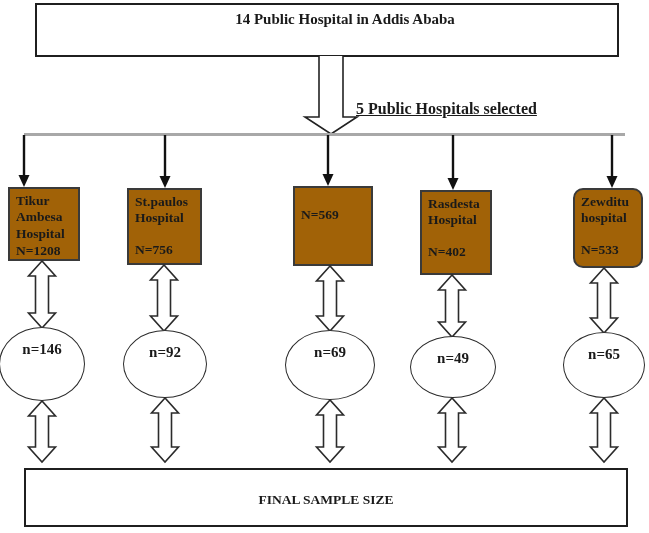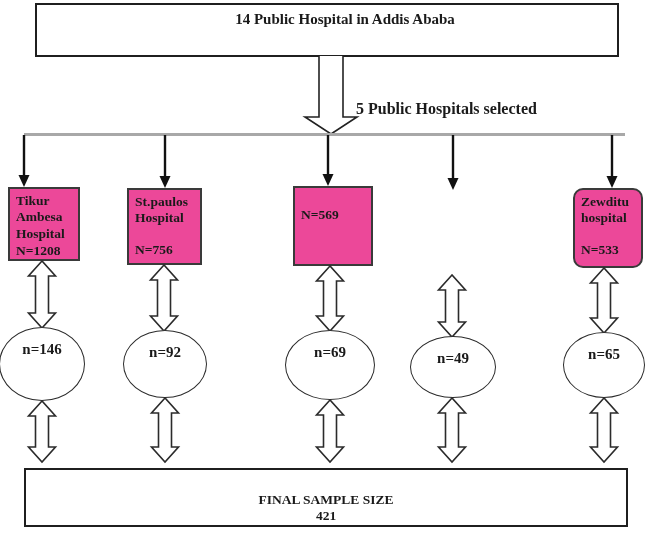--- a/index.html
+++ b/index.html
@@ -7,27 +7,27 @@
     position:relative;width:649px;height:533px;background:#ffffff;
     font-family:"Liberation Serif", serif;color:#1a1a1a;overflow:hidden;
   }
   .abs{position:absolute;}
   .top-box{
     left:35px;top:3px;width:584px;height:54px;
     border:2px solid #1f1f1f;box-sizing:border-box;text-align:center;
   }
   .top-box .title{font-weight:bold;font-size:15px;padding-top:6px;padding-left:36px;}
   .select-label{
-    left:356px;top:100px;font-weight:bold;font-size:16px;white-space:nowrap;
+    left:356px;top:100px;font-weight:bold;font-size:16px;white-space:nowrap;text-decoration:underline;
   }
   .branch-line{
     left:24px;top:133px;width:601px;height:2.5px;background:#a8a8a8;
   }
   .hbox{
-    border:2px solid #3a3a3a;box-sizing:border-box;background:#ec4899;
+    border:2px solid #3a3a3a;box-sizing:border-box;background:#a16207;
     font-weight:bold;font-size:13.5px;line-height:1.22;padding:4px 3px 2px 6px;
   }
   .hbox .box-n{margin-top:1px;}
   .hbox.gap .box-n{margin-top:15px;}
   .ellipse{
     border:1.6px solid #2b2b2b;border-radius:50%;box-sizing:border-box;background:#fff;
     display:flex;justify-content:center;align-items:flex-start;
     font-weight:bold;font-size:15px;
   }
   .ellipse span{margin-top:13px;}
@@ -81,20 +81,24 @@
     <div class="box-name">Tikur Ambesa Hospital</div>
     <div class="box-n">N=1208</div>
   </div>
   <div class="abs hbox gap" style="left:127px;top:188px;width:75px;height:77px;">
     <div class="box-name">St.paulos Hospital</div>
     <div class="box-n">N=756</div>
   </div>
   <div class="abs hbox gap" style="left:293px;top:186px;width:80px;height:80px;">
     <div class="box-n">N=569</div>
   </div>
+  <div class="abs hbox gap" style="left:420px;top:190px;width:72px;height:85px;">
+    <div class="box-name">Rasdesta Hospital</div>
+    <div class="box-n">N=402</div>
+  </div>
   <div class="abs hbox gap" style="left:573px;top:188px;width:70px;height:80px;border-radius:10px;">
     <div class="box-name">Zewditu hospital</div>
     <div class="box-n">N=533</div>
   </div>
 
   <svg class="abs" style="left:26px;top:261px;" width="32" height="67">
       <polygon points="16,0 2.5,15 9.5,15 9.5,52 2.5,52 16,67 29.5,52 22.5,52 22.5,15 29.5,15" fill="#ffffff" stroke="#2b2b2b" stroke-width="1.6"></polygon>
     </svg>
   <svg class="abs" style="left:148px;top:265px;" width="32" height="66">
       <polygon points="16,0 2.5,15 9.5,15 9.5,51 2.5,51 16,66 29.5,51 22.5,51 22.5,15 29.5,15" fill="#ffffff" stroke="#2b2b2b" stroke-width="1.6"></polygon>
@@ -136,16 +140,15 @@
     </svg>
   <svg class="abs" style="left:436px;top:398px;" width="32" height="64">
       <polygon points="16,0 2.5,15 9.5,15 9.5,49 2.5,49 16,64 29.5,49 22.5,49 22.5,15 29.5,15" fill="#ffffff" stroke="#2b2b2b" stroke-width="1.6"></polygon>
     </svg>
   <svg class="abs" style="left:588px;top:398px;" width="32" height="64">
       <polygon points="16,0 2.5,15 9.5,15 9.5,49 2.5,49 16,64 29.5,49 22.5,49 22.5,15 29.5,15" fill="#ffffff" stroke="#2b2b2b" stroke-width="1.6"></polygon>
     </svg>
 
   <div class="abs final-box">
     <div class="l1">FINAL SAMPLE SIZE</div>
-    <div class="l2">421</div>
   </div>
 
 </div>
 
 </body></html>

